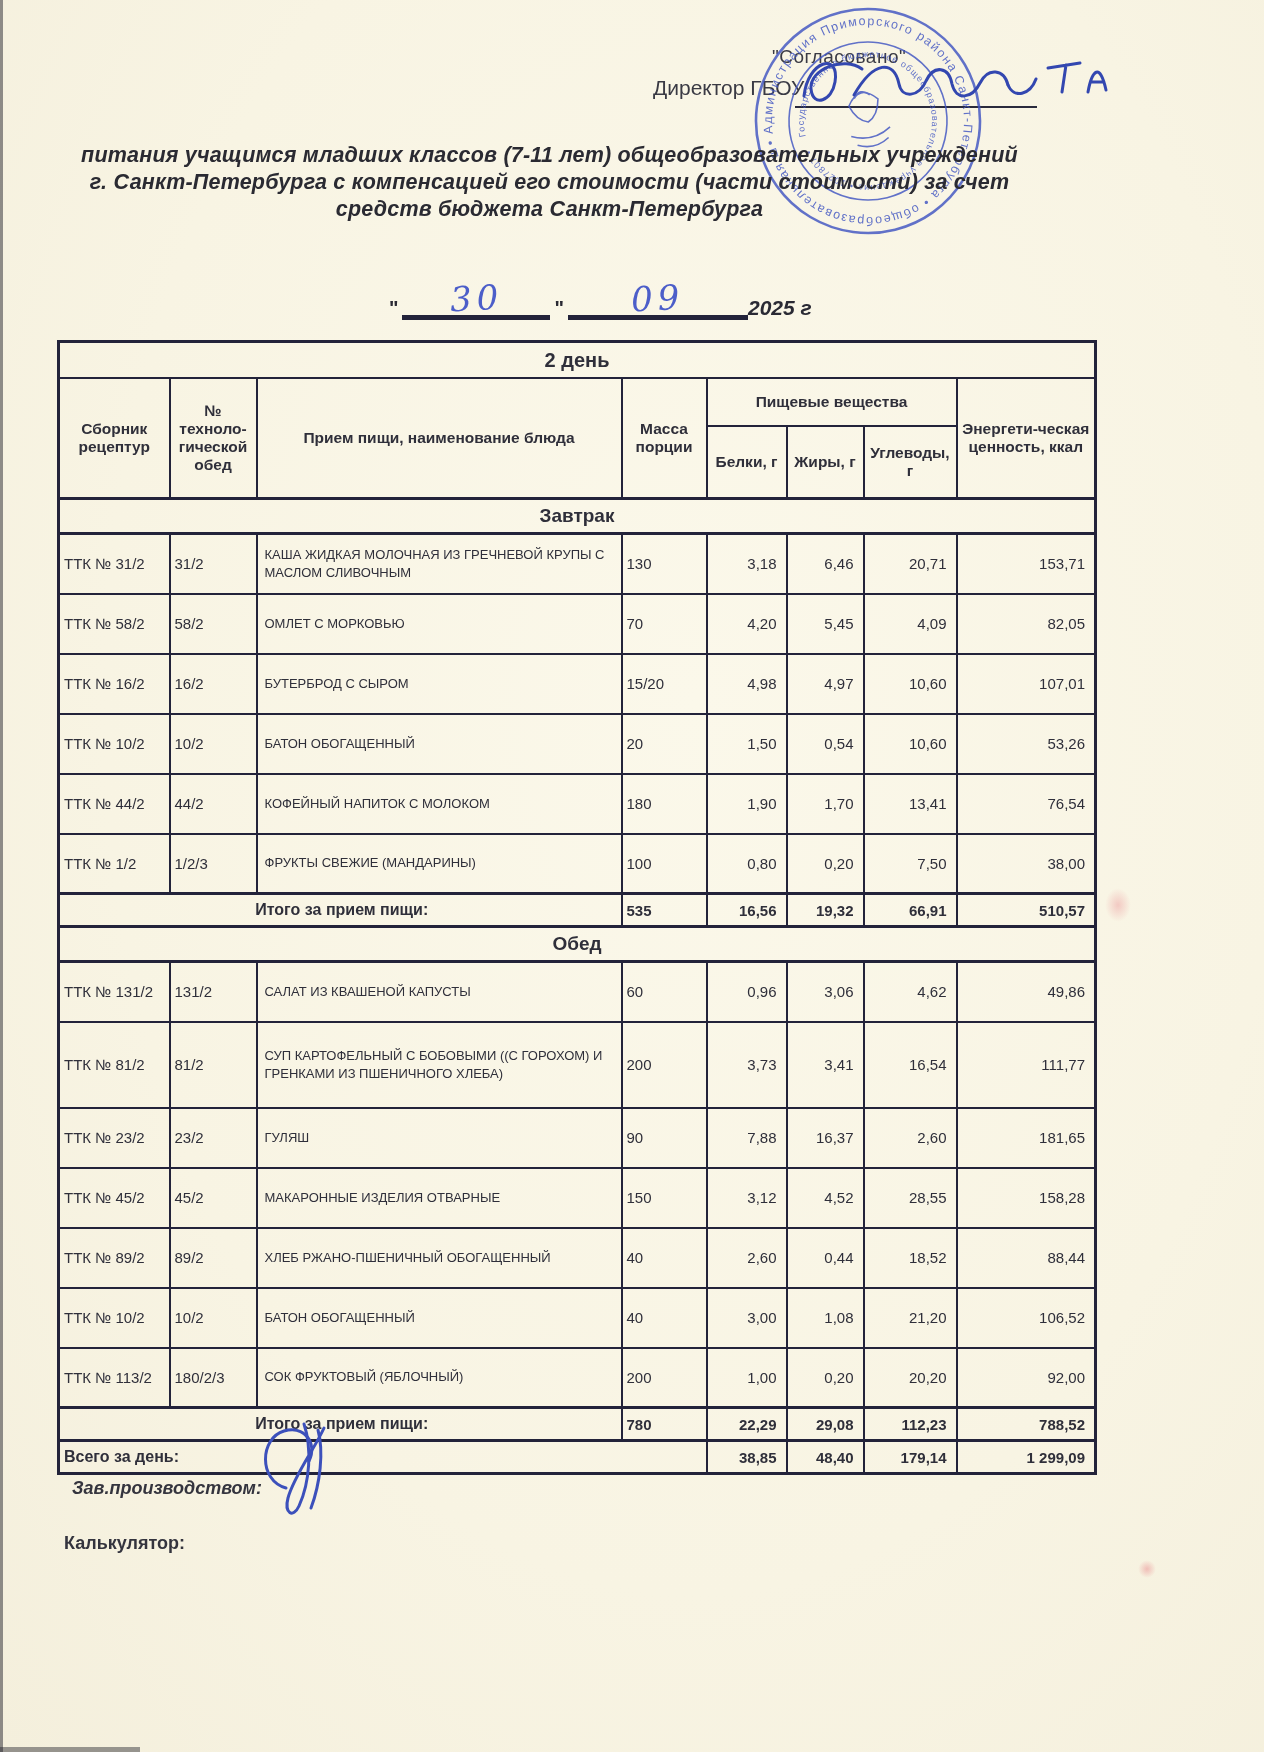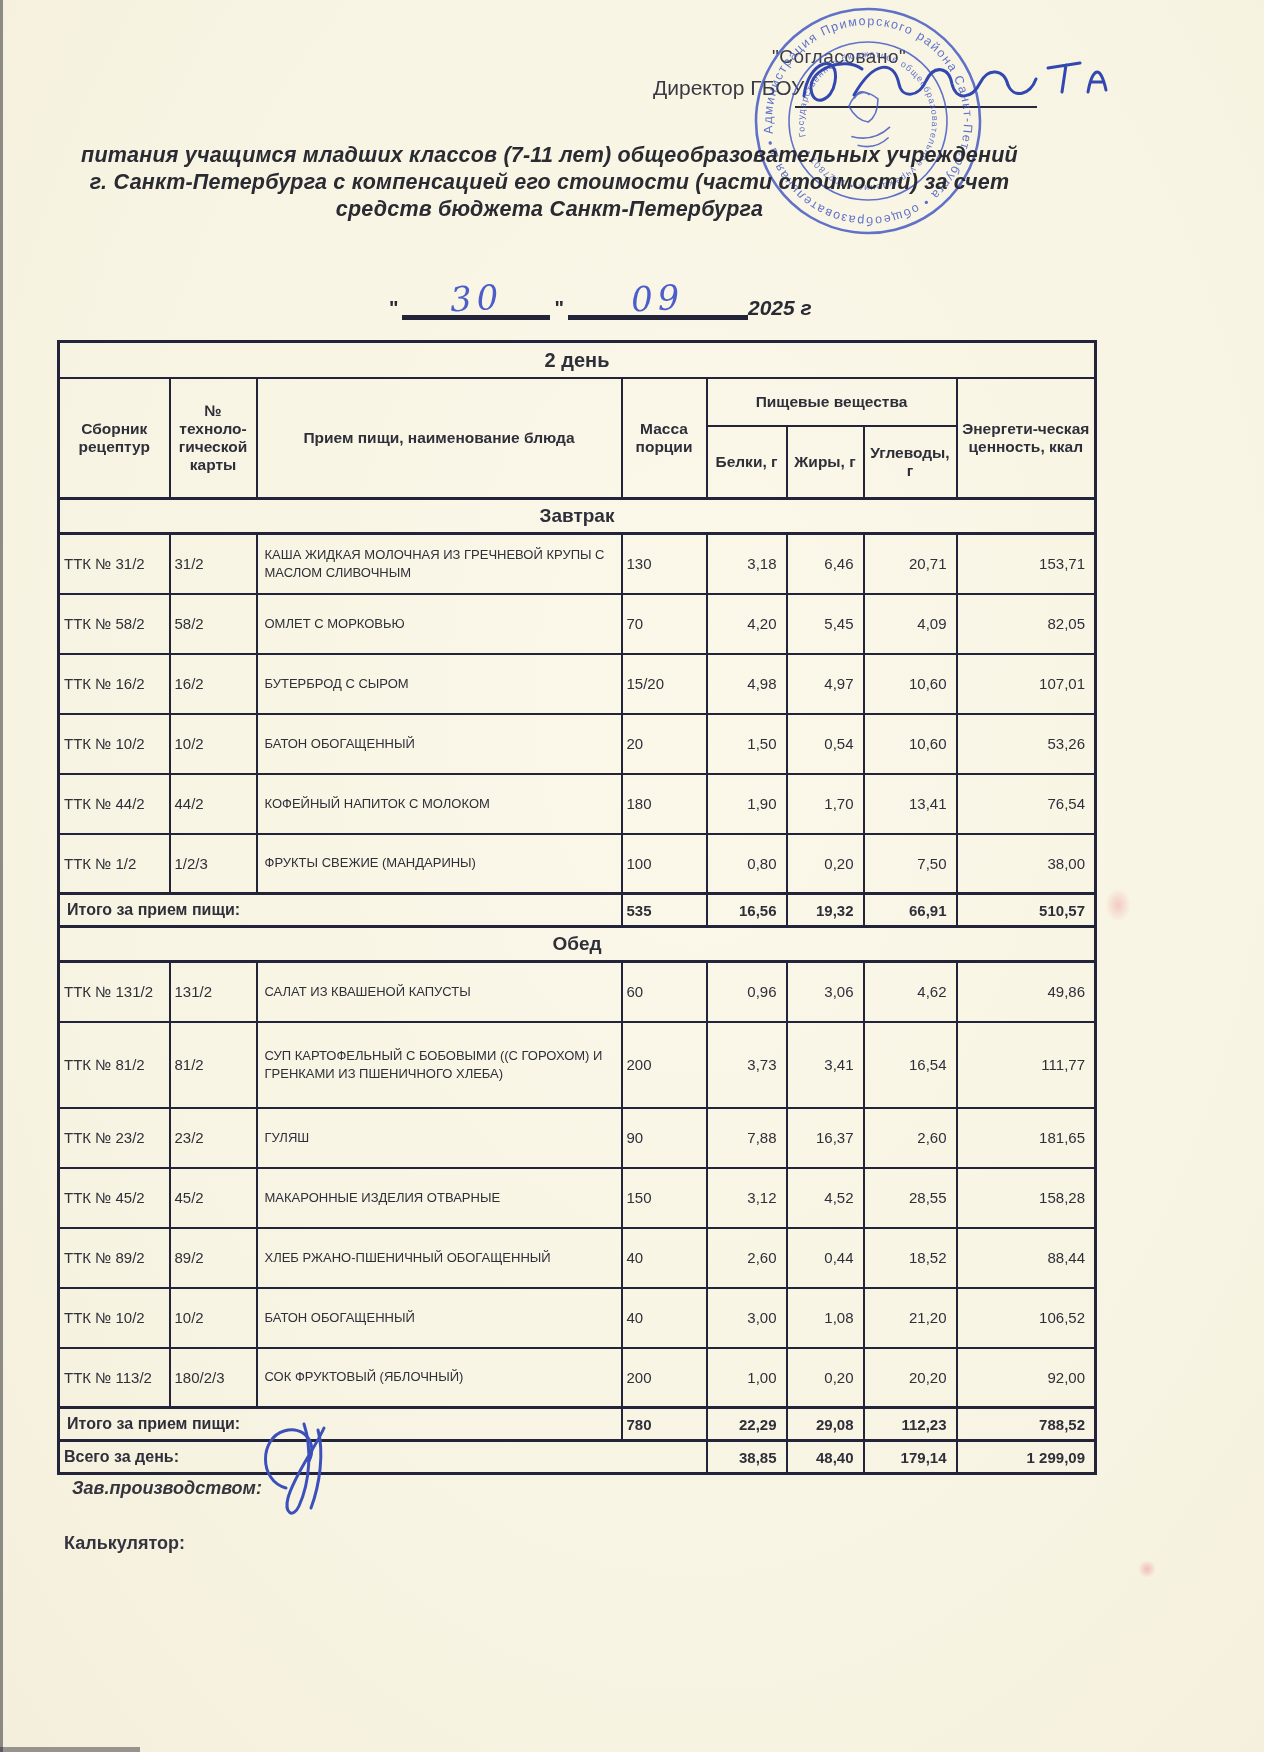--- a/index.html
+++ b/index.html
@@ -66,21 +66,21 @@
   .day-head td{font-size:20px;font-weight:bold;text-align:center;height:30px;margin-left:24px;}
   .col-head th{font-weight:bold;text-align:center;font-size:15.5px;line-height:18px;font-weight:600;}
   .col-head-sub th{font-weight:600;text-align:center;font-size:15.5px;height:66px;}
   .section-row td{font-weight:bold;text-align:center;font-size:19px;height:28px;border-top-width:3px;border-bottom-width:3px;}
   .dish-row{height:60px;}
   .dish-row td{border-top-width:2.8px;}
   td.c{text-align:left;}
   td.l{text-align:left;padding-left:7px;font-size:13px;line-height:18px;}
   td.n{text-align:right;padding-right:9px;}
   .total-row td{font-weight:bold;height:26px;border-top-width:3px;}
-  .total-row td.lbl{text-align:left;padding-left:7px;font-size:16px;}
+  .total-row td.lbl{text-align:center;padding-left:7px;font-size:16px;}
   .grand-row td{font-weight:bold;height:26px;border-top-width:3px;border-bottom-width:3px;}
   .grand-row td.lbl{text-align:left;font-size:16px;}
 
   
   .foot-label{position:absolute;font-weight:bold;font-size:18px;color:#34343e;}
   .fl1{left:72px;top:1478px;font-style:italic;}
   .fl2{left:64px;top:1533px;}
   .chef-sign{position:absolute;left:248px;top:1416px;}
 </style>
 </head>
@@ -153,21 +153,21 @@
         <col style="width:77px">
         <col style="width:93px">
         <col style="width:139px">
     </colgroup>
     <tbody>
       <tr class="day-head">
         <td colspan="8">2 день</td>
       </tr>
       <tr class="col-head">
         <th rowspan="2">Сборник рецептур</th>
-        <th rowspan="2">№ техноло-гической карты</th>
+        <th rowspan="2">№ техноло-гической обед</th>
         <th rowspan="2">Прием пищи, наименование блюда</th>
         <th rowspan="2">Масса порции</th>
         <th colspan="3" style="height:42px">Пищевые вещества</th>
         <th rowspan="2">Энергети-ческая ценность, ккал</th>
       </tr>
       <tr class="col-head-sub">
         <th>Белки, г</th>
         <th>Жиры, г</th>
         <th>Углеводы, г</th>
       </tr>

